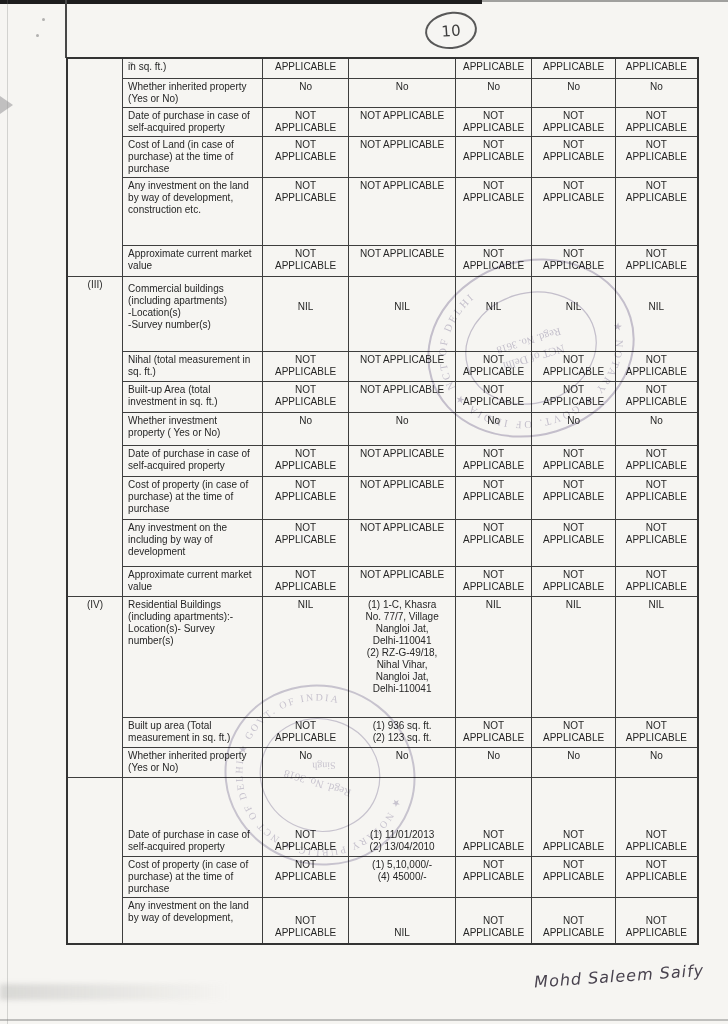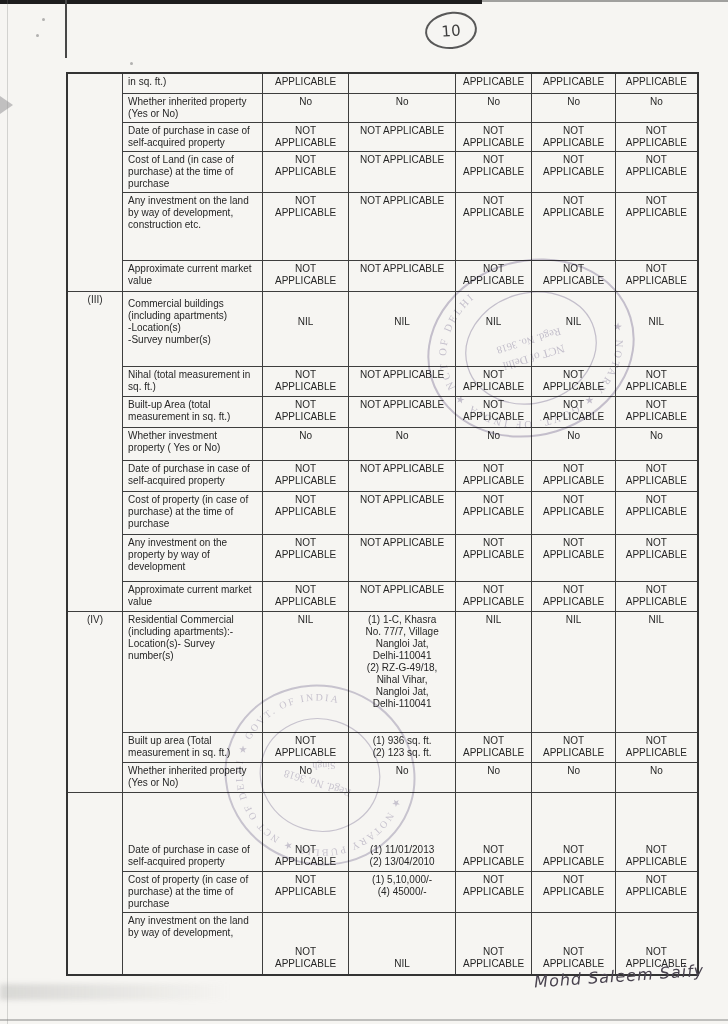--- a/index.html
+++ b/index.html
@@ -26,21 +26,21 @@
   
   .page-number-badge{
     position:absolute;left:425px;top:12px;width:48px;height:33px;
     border:2px solid #585858;border-radius:55% 45% 50% 50% / 52% 48% 52% 48%;
     display:flex;align-items:center;justify-content:center;
     transform:rotate(-4deg);
     font-family:"DejaVu Sans",sans-serif;font-size:15px;color:#3e3e3e;
   }
 
   
-  .table-wrap{position:absolute;left:66px;top:72px;}
+  .table-wrap{position:absolute;left:66px;top:57px;}
   table.decl{border-collapse:collapse;table-layout:fixed;background:transparent;}
   table.decl td{
     border:1px solid #3e3e3e;
     vertical-align:top;
     font-size:10px;line-height:12px;
     white-space:pre-line;
     overflow:hidden;
   }
   table.decl{border:2px solid #333;}
   td.serial{text-align:center;padding:2px 19px;color:#2a2a2a;}
@@ -158,21 +158,21 @@
           </tr>
           <tr class="" style="height:30px">
             <td class="label">Nihal (total measurement in sq. ft.)</td>
             <td class="value">NOT APPLICABLE</td>
             <td class="value">NOT APPLICABLE</td>
             <td class="value">NOT APPLICABLE</td>
             <td class="value">NOT APPLICABLE</td>
             <td class="value">NOT APPLICABLE</td>
           </tr>
           <tr class="" style="height:31px">
-            <td class="label">Built-up Area (total measurement in sq. ft.)</td>
+            <td class="label">Built-up Area (total investment in sq. ft.)</td>
             <td class="value">NOT APPLICABLE</td>
             <td class="value">NOT APPLICABLE</td>
             <td class="value">NOT APPLICABLE</td>
             <td class="value">NOT APPLICABLE</td>
             <td class="value">NOT APPLICABLE</td>
           </tr>
           <tr class="" style="height:33px">
             <td class="label">Whether investment property ( Yes or No)</td>
             <td class="value">No</td>
             <td class="value">No</td>
@@ -190,38 +190,38 @@
           </tr>
           <tr class="" style="height:43px">
             <td class="label">Cost of property (in case of purchase) at the time of purchase</td>
             <td class="value">NOT APPLICABLE</td>
             <td class="value">NOT APPLICABLE</td>
             <td class="value">NOT APPLICABLE</td>
             <td class="value">NOT APPLICABLE</td>
             <td class="value">NOT APPLICABLE</td>
           </tr>
           <tr class="" style="height:47px">
-            <td class="label">Any investment on the property by way of development</td>
+            <td class="label">Any investment on the including by way of development</td>
             <td class="value">NOT APPLICABLE</td>
             <td class="value">NOT APPLICABLE</td>
             <td class="value">NOT APPLICABLE</td>
             <td class="value">NOT APPLICABLE</td>
             <td class="value">NOT APPLICABLE</td>
           </tr>
           <tr class="" style="height:30px">
             <td class="label">Approximate current market value</td>
             <td class="value">NOT APPLICABLE</td>
             <td class="value">NOT APPLICABLE</td>
             <td class="value">NOT APPLICABLE</td>
             <td class="value">NOT APPLICABLE</td>
             <td class="value">NOT APPLICABLE</td>
           </tr>
           <tr class="" style="height:121px">
             <td class="serial" rowspan="3">(IV)</td>
-            <td class="label">Residential Commercial (including apartments):- Location(s)- Survey number(s)</td>
+            <td class="label">Residential Buildings (including apartments):- Location(s)- Survey number(s)</td>
             <td class="value">NIL</td>
             <td class="value">(1) 1-C, Khasra
 No. 77/7, Village
 Nangloi Jat,
 Delhi-110041
 (2) RZ-G-49/18,
 Nihal Vihar,
 Nangloi Jat,
 Delhi-110041</td>
             <td class="value">NIL</td>
@@ -257,21 +257,21 @@
           </tr>
           <tr class="" style="height:41px">
             <td class="label">Cost of property (in case of purchase) at the time of purchase</td>
             <td class="value">NOT APPLICABLE</td>
             <td class="value">(1) 5,10,000/-
 (4) 45000/-</td>
             <td class="value">NOT APPLICABLE</td>
             <td class="value">NOT APPLICABLE</td>
             <td class="value">NOT APPLICABLE</td>
           </tr>
-          <tr class="" style="height:63px">
+          <tr class="" style="height:47px">
             <td class="label">Any investment on the land by way of development,</td>
             <td class="value v-bottom">NOT APPLICABLE</td>
             <td class="value v-bottom">NIL</td>
             <td class="value v-bottom">NOT APPLICABLE</td>
             <td class="value v-bottom">NOT APPLICABLE</td>
             <td class="value v-bottom">NOT APPLICABLE</td>
           </tr>
         </tbody>
       </table>
   </div>

